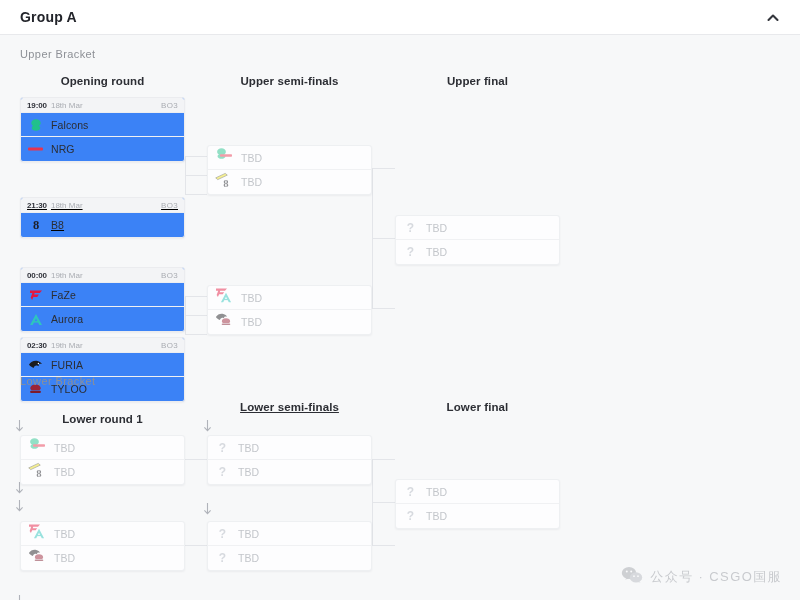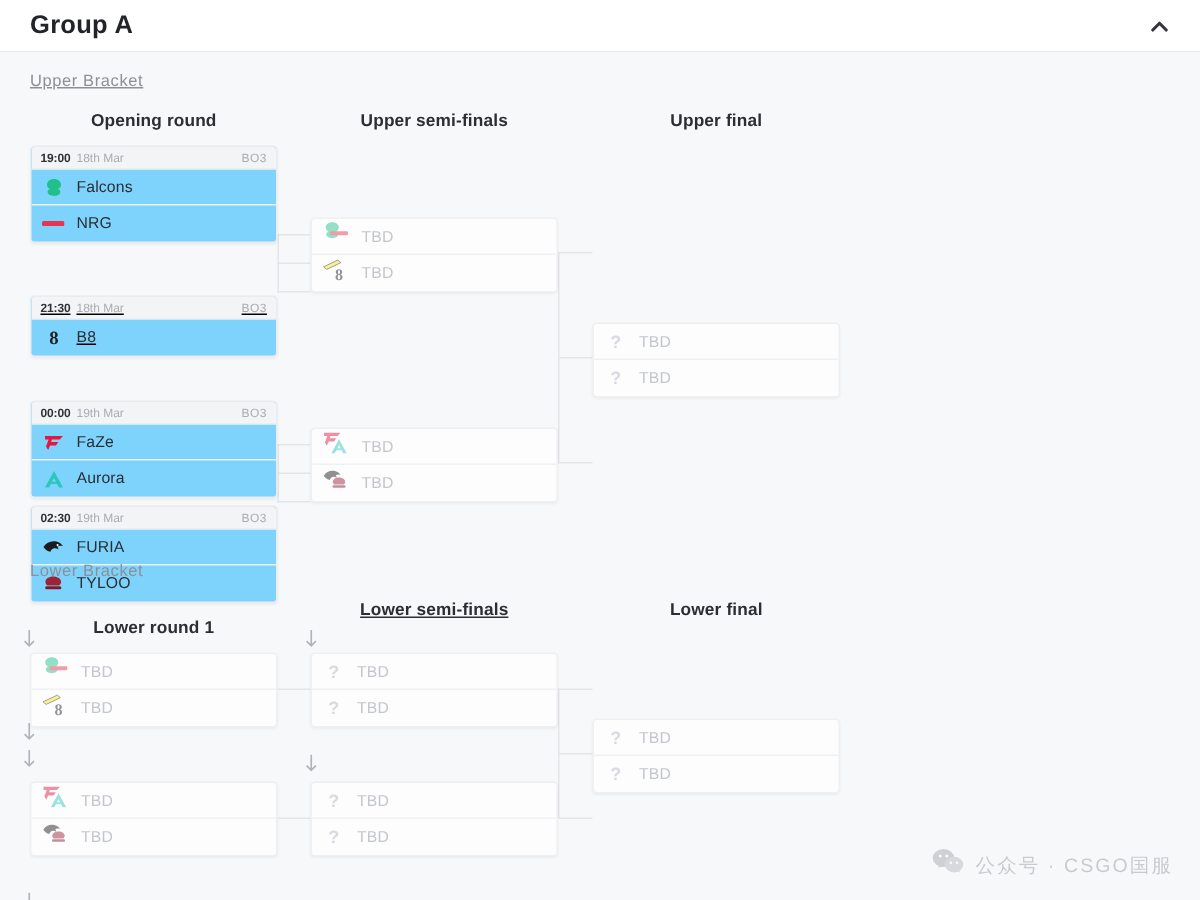--- a/index.html
+++ b/index.html
@@ -14,21 +14,21 @@
   
   .group-header {
     position: absolute; left: 0; top: 0;
     width: 800px; height: 35px;
     background: #ffffff;
     border-bottom: 1px solid #e8e9ec;
     display: flex; align-items: center;
   }
   .group-title {
     margin-left: 20px;
-    font-size: 17px; font-weight: bold;
+    font-size: 14px; font-weight: bold;
     color: #22242a;
     letter-spacing: .2px;
   }
   .collapse-chevron {
     position: absolute; right: 20px; top: 11px;
     width: 14px; height: 14px;
   }
   .collapse-chevron svg { display: block; }
 
   
@@ -38,38 +38,38 @@
     background: #f7f8f9;
     overflow: hidden;
   }
 
   .bracket-section-label {
     position: absolute;
     font-size: 11px;
     color: #8d9096;
     letter-spacing: .4px;
   }
-  #upper-bracket-label { left: 20px; top: 13px; text-decoration: underline; }
+  #upper-bracket-label { left: 20px; top: 13px; }
   #lower-bracket-label { left: 20px; top: 340px; }
 
   .round-label {
     position: absolute;
     font-size: 11.5px;
     font-weight: bold;
     color: #2c2e34;
     letter-spacing: .1px;
     text-align: center;
     white-space: nowrap;
   }
 
   
   .match-card {
     position: absolute;
     width: 165px;
-    background: #7dd3fc;
+    background: #3b82f6;
     border: 1px solid #ebecef;
     border-radius: 3px;
     box-shadow: 0 1px 2px rgba(20,22,30,.05);
     overflow: hidden;
   }
   .match-card.tbd-card { background: #fdfdfe; border-color: #eef0f2; }
 
   .match-meta {
     height: 15px;
     background: #f3f4f6;

